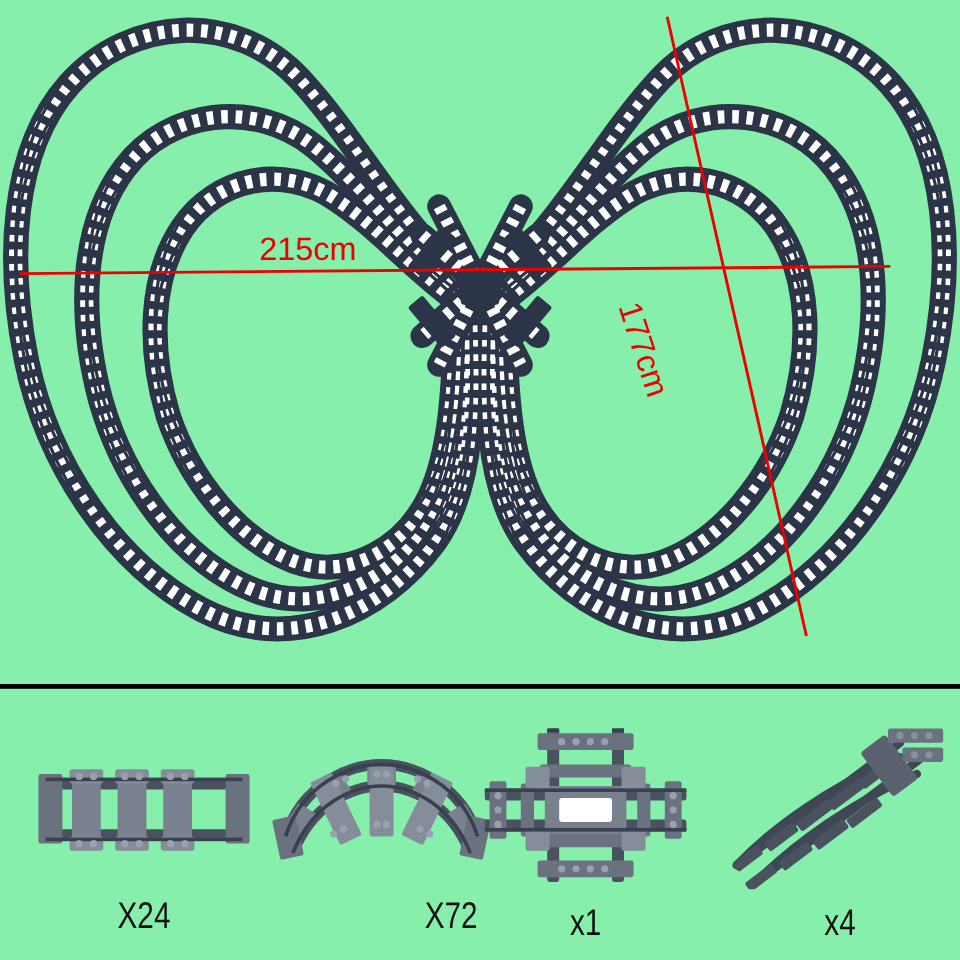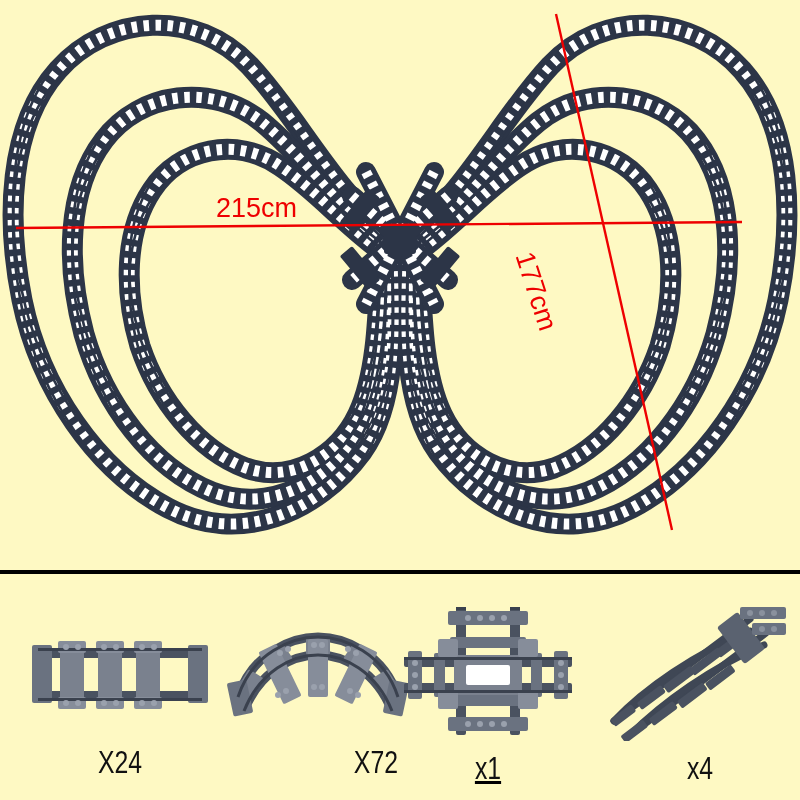--- a/index.html
+++ b/index.html
@@ -11,21 +11,21 @@
     width: 800px;
     height: 800px;
     font-family: "Liberation Sans", sans-serif;
     overflow: hidden;
     position: relative;
   }
   #page {
     position: relative;
     width: 800px;
     height: 800px;
-    background: #fef9c3;
+    background: #86efac;
   }
 
   
   #diagram {
     position: absolute;
     left: 0;
     top: 0;
     width: 800px;
     height: 572px;
   }
@@ -68,21 +68,21 @@
     color: #111111;
     letter-spacing: 0px;
     white-space: nowrap;
     transform: scaleX(0.80);
     transform-origin: center top;
   }
 
   
   #part-straight { left: 20px;  top: 26px;  width: 200px; }
   #part-curve    { left: 218px; top: 26px;  width: 200px; text-align: right; }
-  #part-cross    { left: 398px; top: 8px;   width: 180px; text-decoration: underline; }
+  #part-cross    { left: 398px; top: 8px;   width: 180px; }
   #part-switch   { left: 600px; top: 8px;   width: 200px; }
 
   #part-straight .part-label,
   #part-curve .part-label { font-size: 31px; margin-top: 16px; }
   #part-cross .part-label,
   #part-switch .part-label { font-size: 31px; margin-top: 10px; }
 
   
   .dim-label {
     position: absolute;

